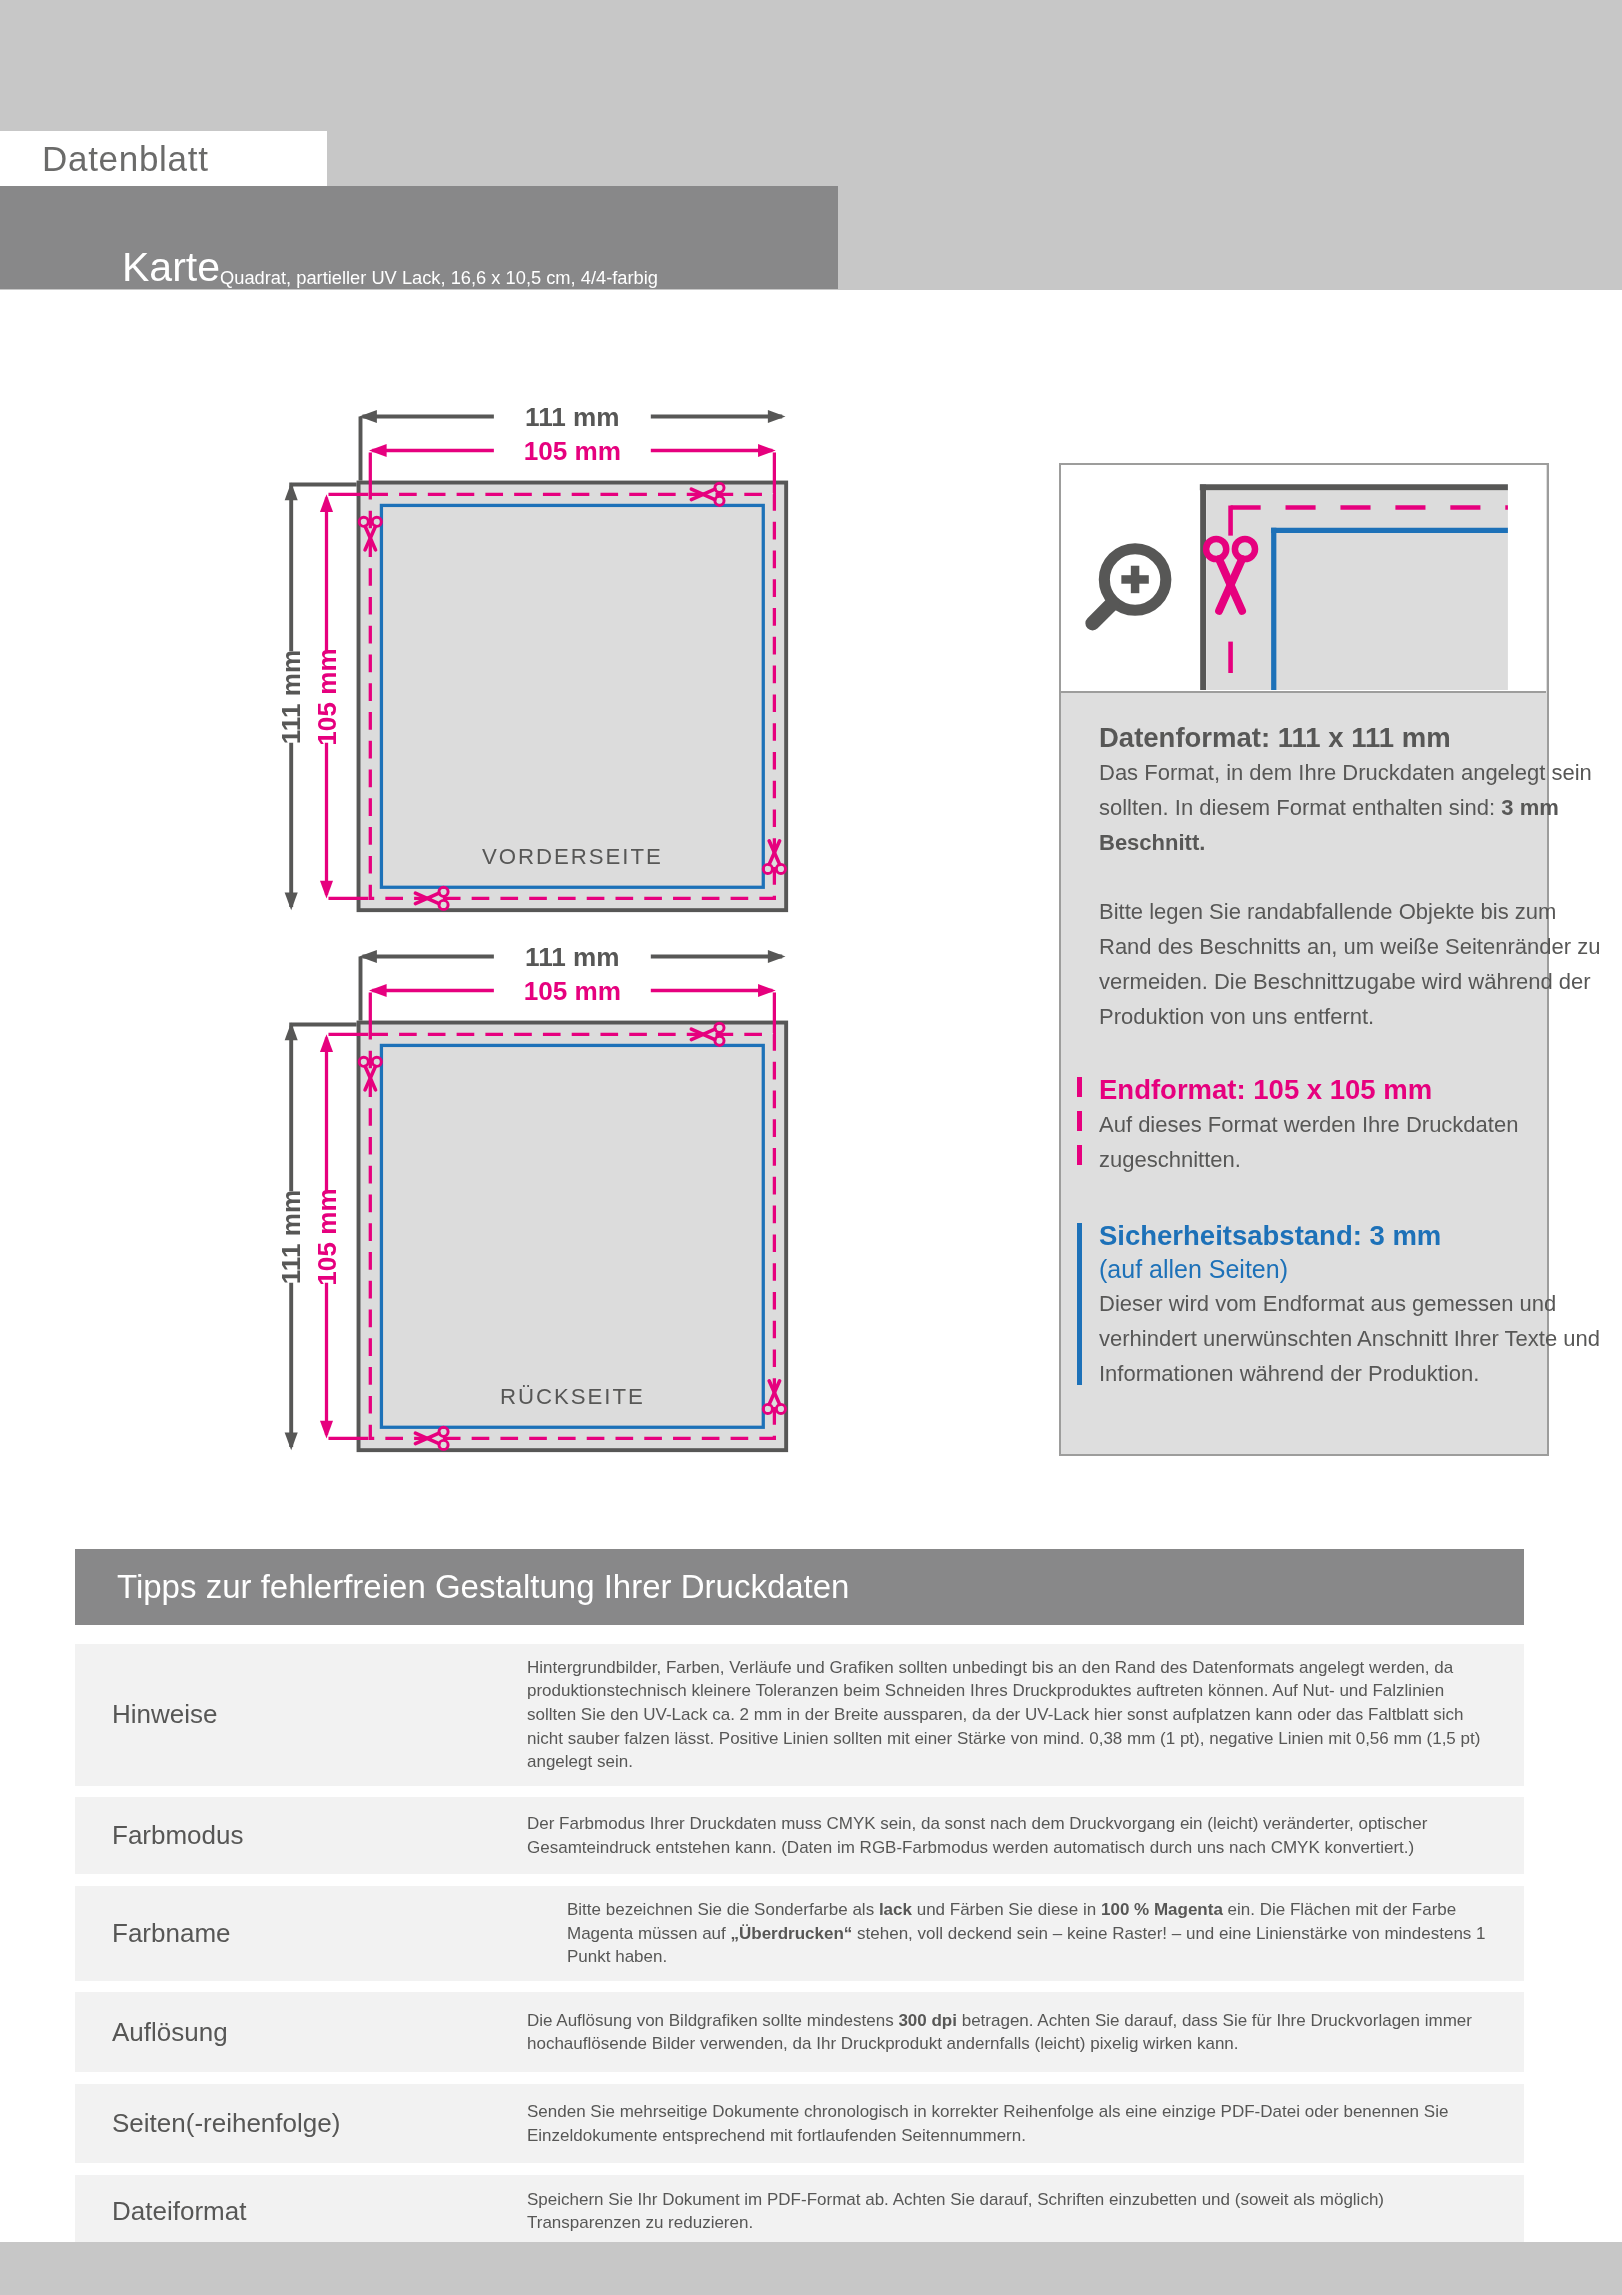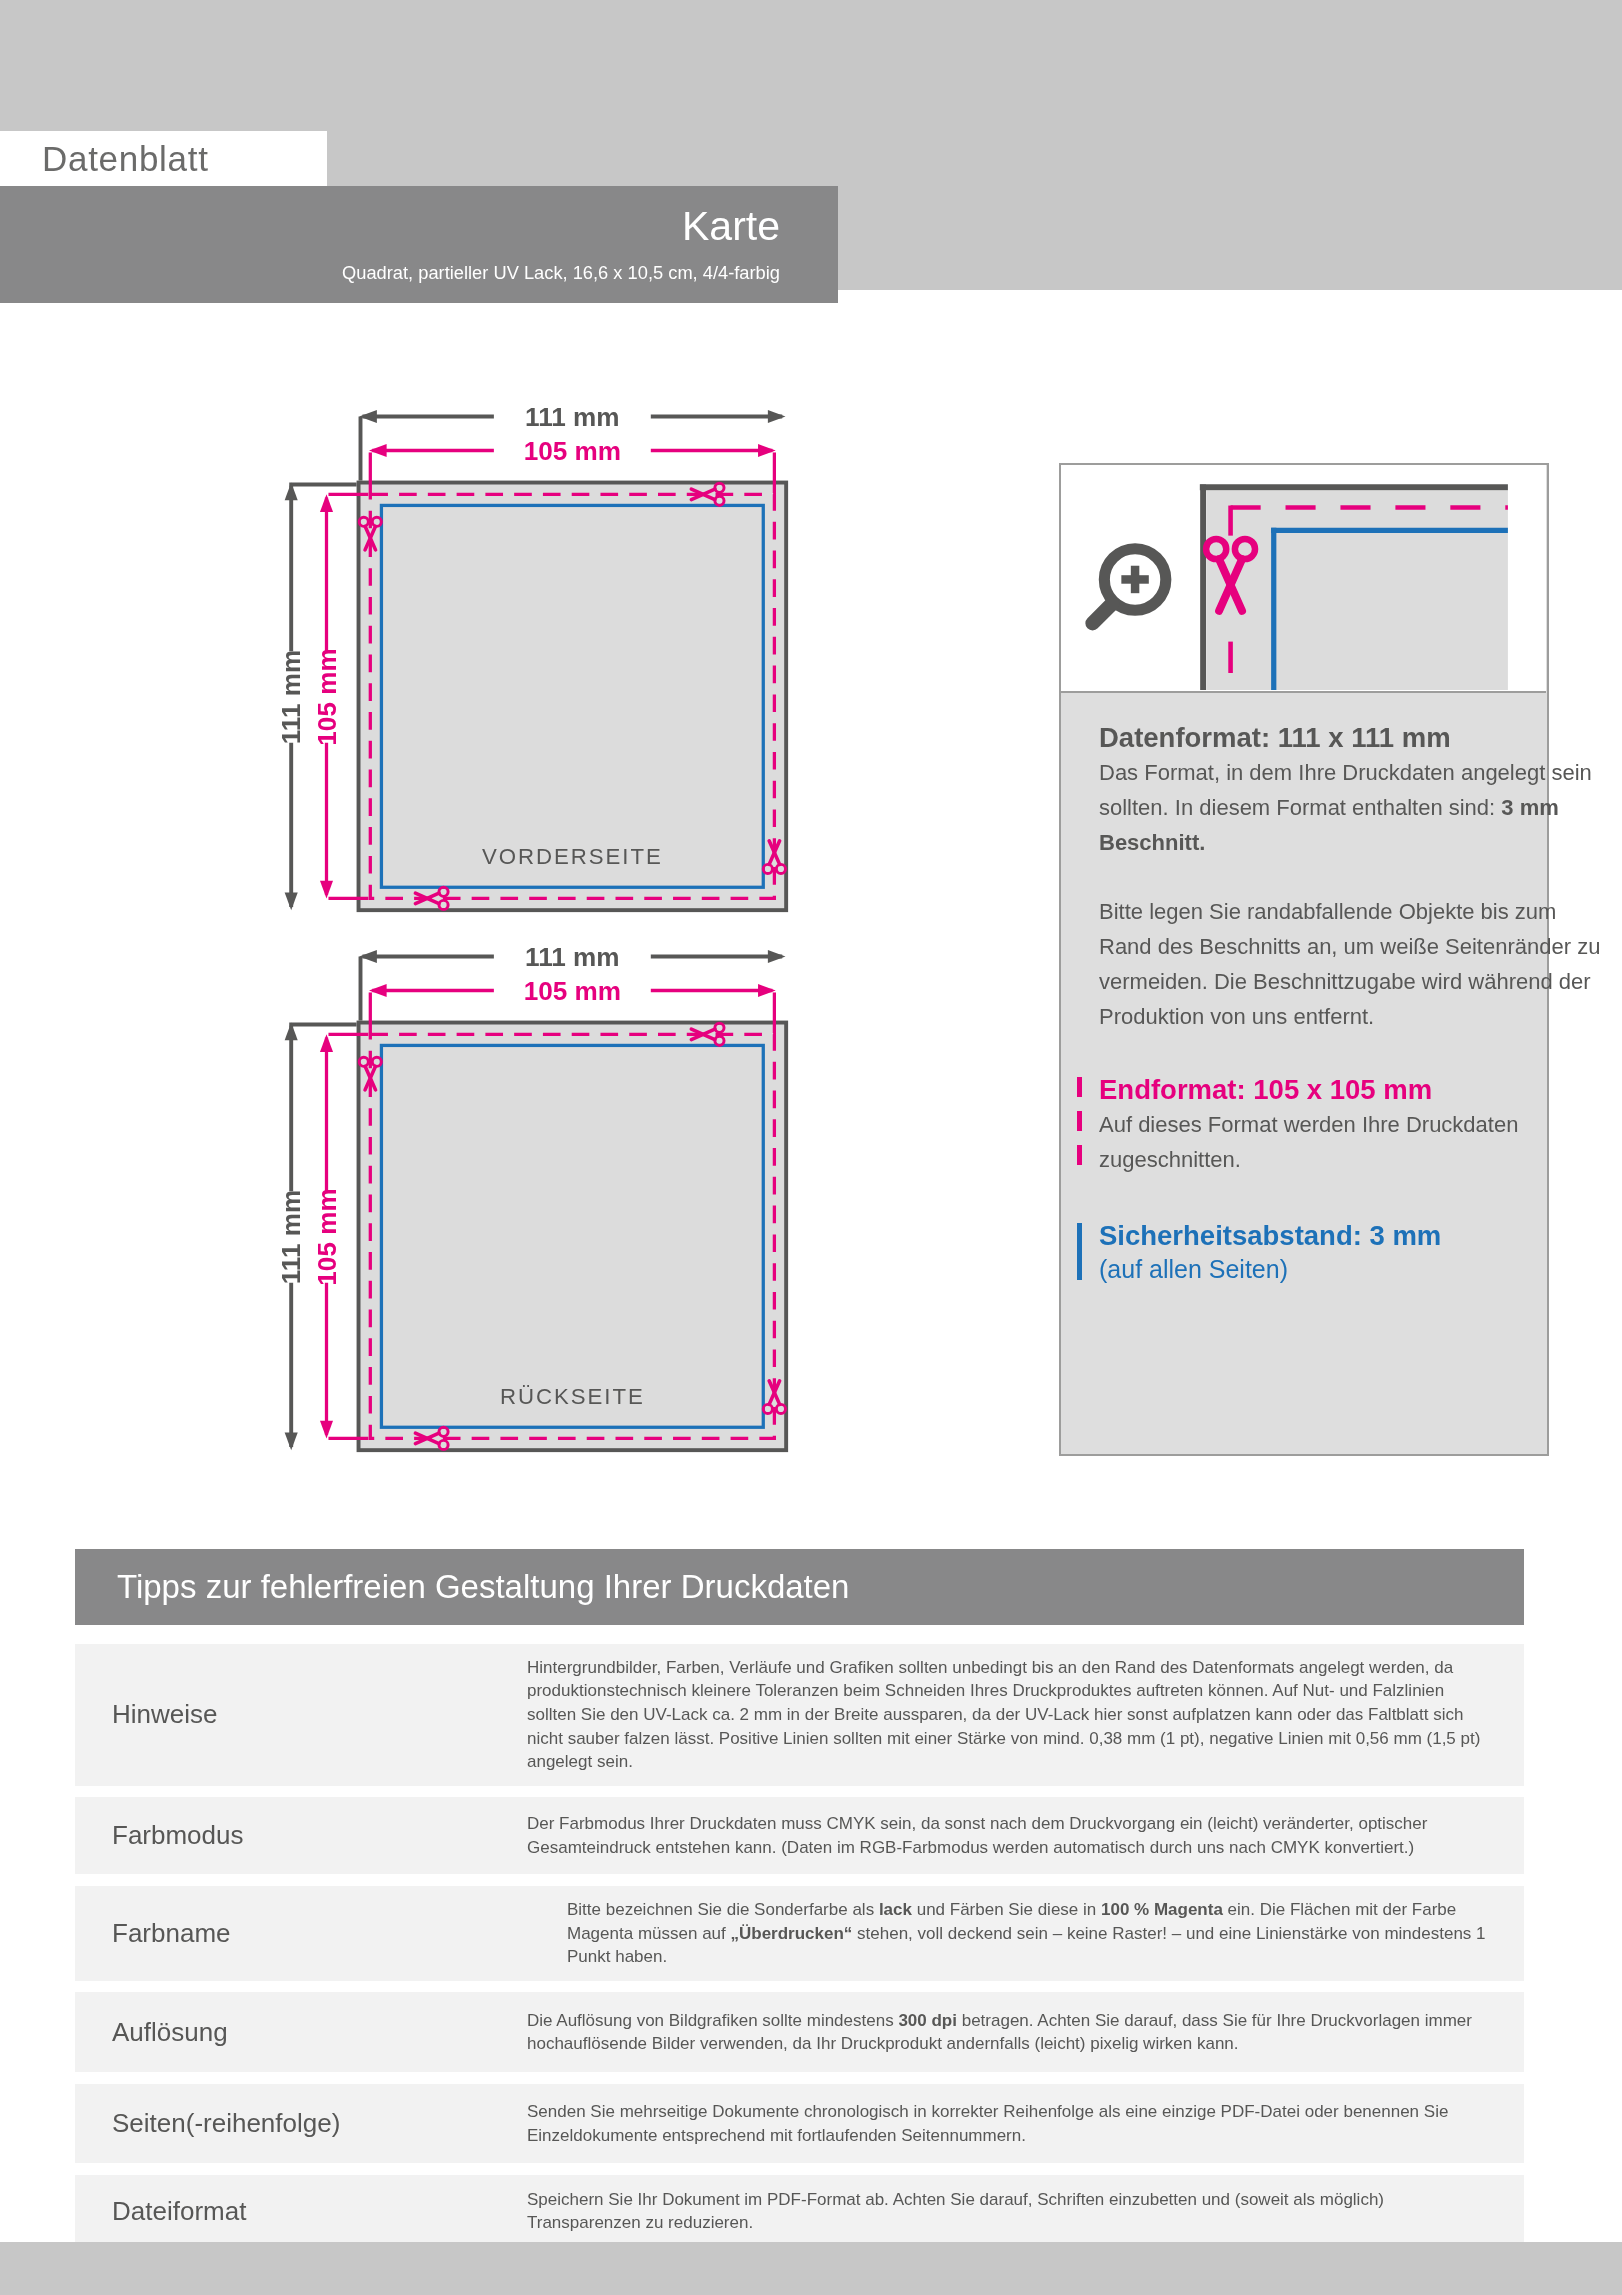--- a/index.html
+++ b/index.html
@@ -10,22 +10,22 @@
     font-family:"Liberation Sans","DejaVu Sans",sans-serif;
     color:var(--dark-gray,#575756);
   }
   .abs { position:absolute; }
 
   
   .top-bg { left:0; top:0; width:1623px; height:290px; background:var(--light-gray,#c7c7c7); }
   .datenblatt-box { left:0; top:131px; width:327px; height:56px; background:#ffffff;
     display:flex; align-items:center; padding-left:42px; }
   .datenblatt-box span { font-size:35px; color:#6b6b6a; letter-spacing:0.7px; }
-  .title-band { left:0; top:186px; width:838px; height:117px; background:var(--band-gray,#888889);
-    display:flex; flex-direction:column; justify-content:center; align-items:flex-end; padding-right:58px; }
+  .title-band { left:0; top:186px; width:838px; height:103px; background:var(--band-gray,#888889);
+    display:flex; flex-direction:row; justify-content:center; align-items:flex-end; padding-right:58px; }
   .title-band .product-title { color:#ffffff; font-size:41px; line-height:43px; }
   .title-band .product-subtitle { color:#ffffff; font-size:18.3px; margin-top:14.4px; }
 
   
   svg text { font-family:"Liberation Sans","DejaVu Sans",sans-serif; }
   .dim { font-size:40px; font-weight:bold; text-anchor:middle; }
   .dk-t { fill:var(--dark-gray,#575756); }
   .mg-t { fill:var(--magenta,#e6007e); }
   .dk-l { stroke:var(--dark-gray,#575756); stroke-width:6; }
   .mg-l { stroke:var(--magenta,#e6007e); stroke-width:5; }
@@ -205,20 +205,21 @@
         <p class="body"><span>Das Format, in dem Ihre Druckdaten angelegt sein sollten. In diesem Format enthalten sind: </span><span style="font-weight: bold;">3 mm Beschnitt.</span></p>
         <p class="body" style="margin-top:34px;">Bitte legen Sie randabfallende Objekte bis zum Rand des Beschnitts an, um weiße Seitenränder zu vermeiden. Die Beschnittzugabe wird während der Produktion von uns entfernt.</p>
       </div>
       <div class="block mag-bar" style="margin-top:39px;">
         <div class="ip-h mag">Endformat: 105 x 105 mm</div>
         <p class="body">Auf dieses Format werden Ihre Druckdaten zugeschnitten.</p>
       </div>
       <div class="block blu-bar" style="margin-top:42px;">
         <div class="ip-h blu">Sicherheitsabstand: 3 mm</div>
         <div class="ip-sub">(auf allen Seiten)</div>
+        <p class="body">Dieser wird vom Endformat aus gemessen und verhindert unerwünschten Anschnitt Ihrer Texte und Informationen während der Produktion.</p>
       </div>
     </div>
   </div>
 
   <div class="abs tips-bar">
     <span>Tipps zur fehlerfreien Gestaltung Ihrer Druckdaten</span>
   </div>
   <div class="abs tips-rows">
     <div class="tip-row">
       <div class="tip-label">Hinweise</div>

